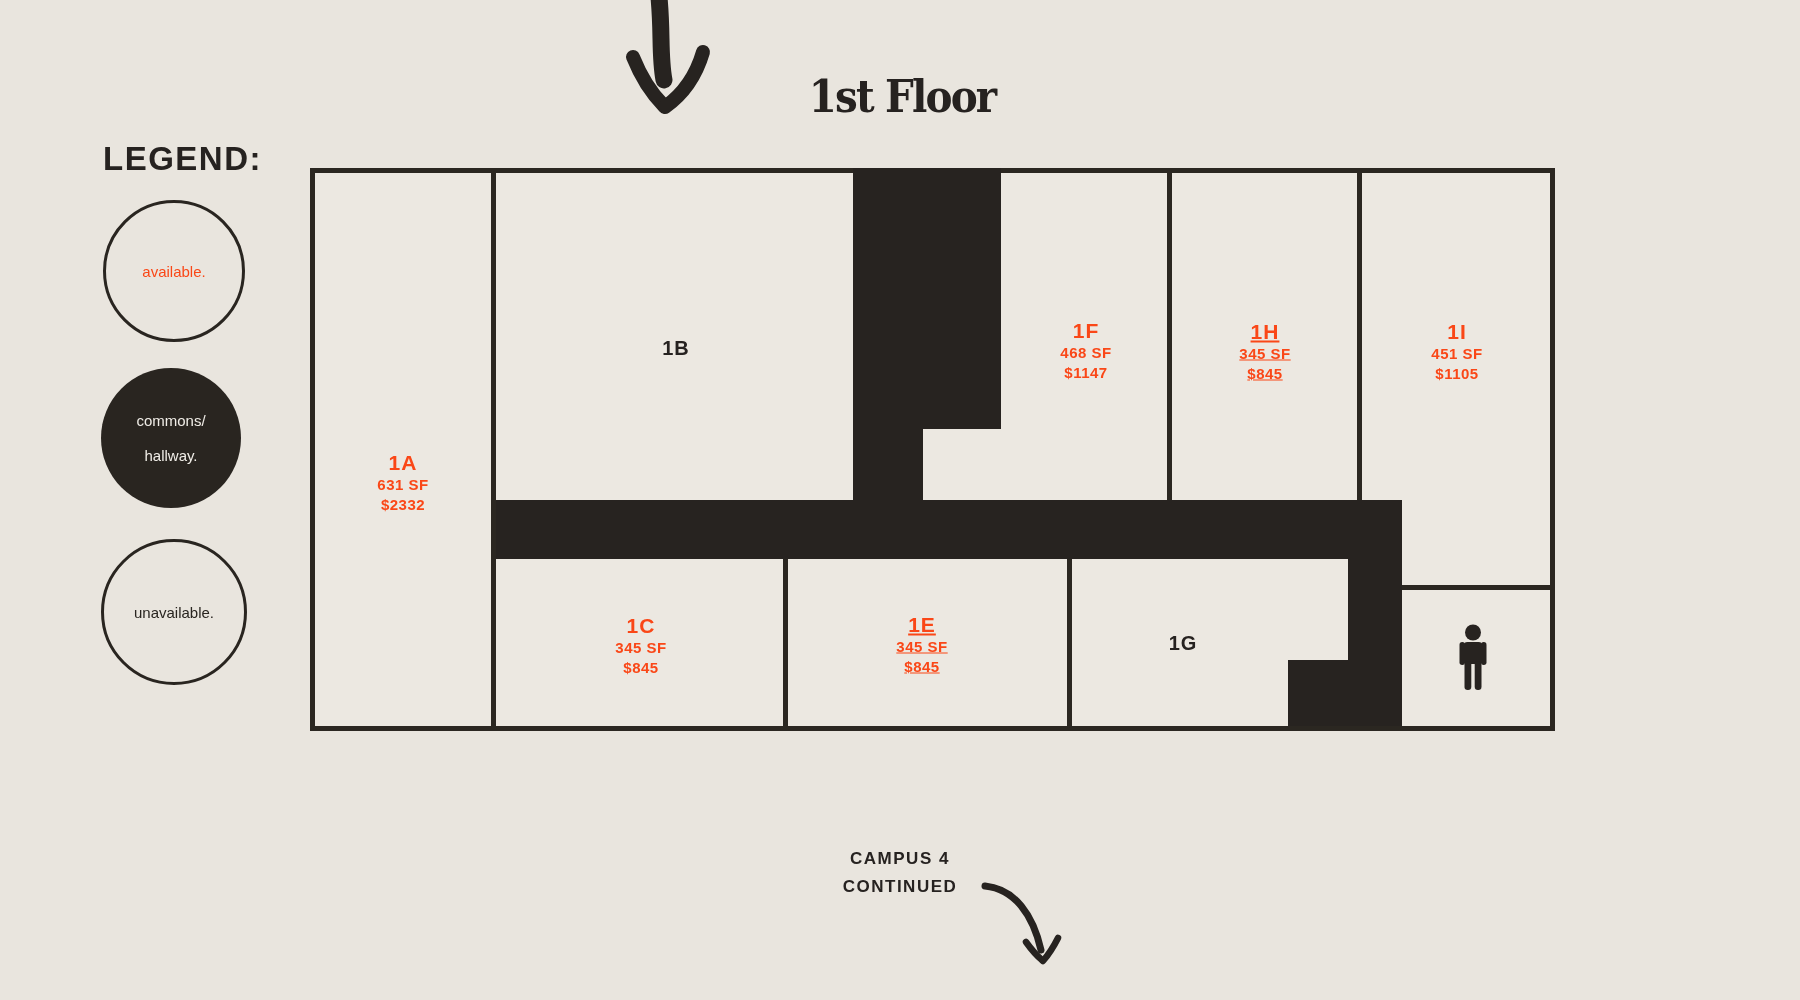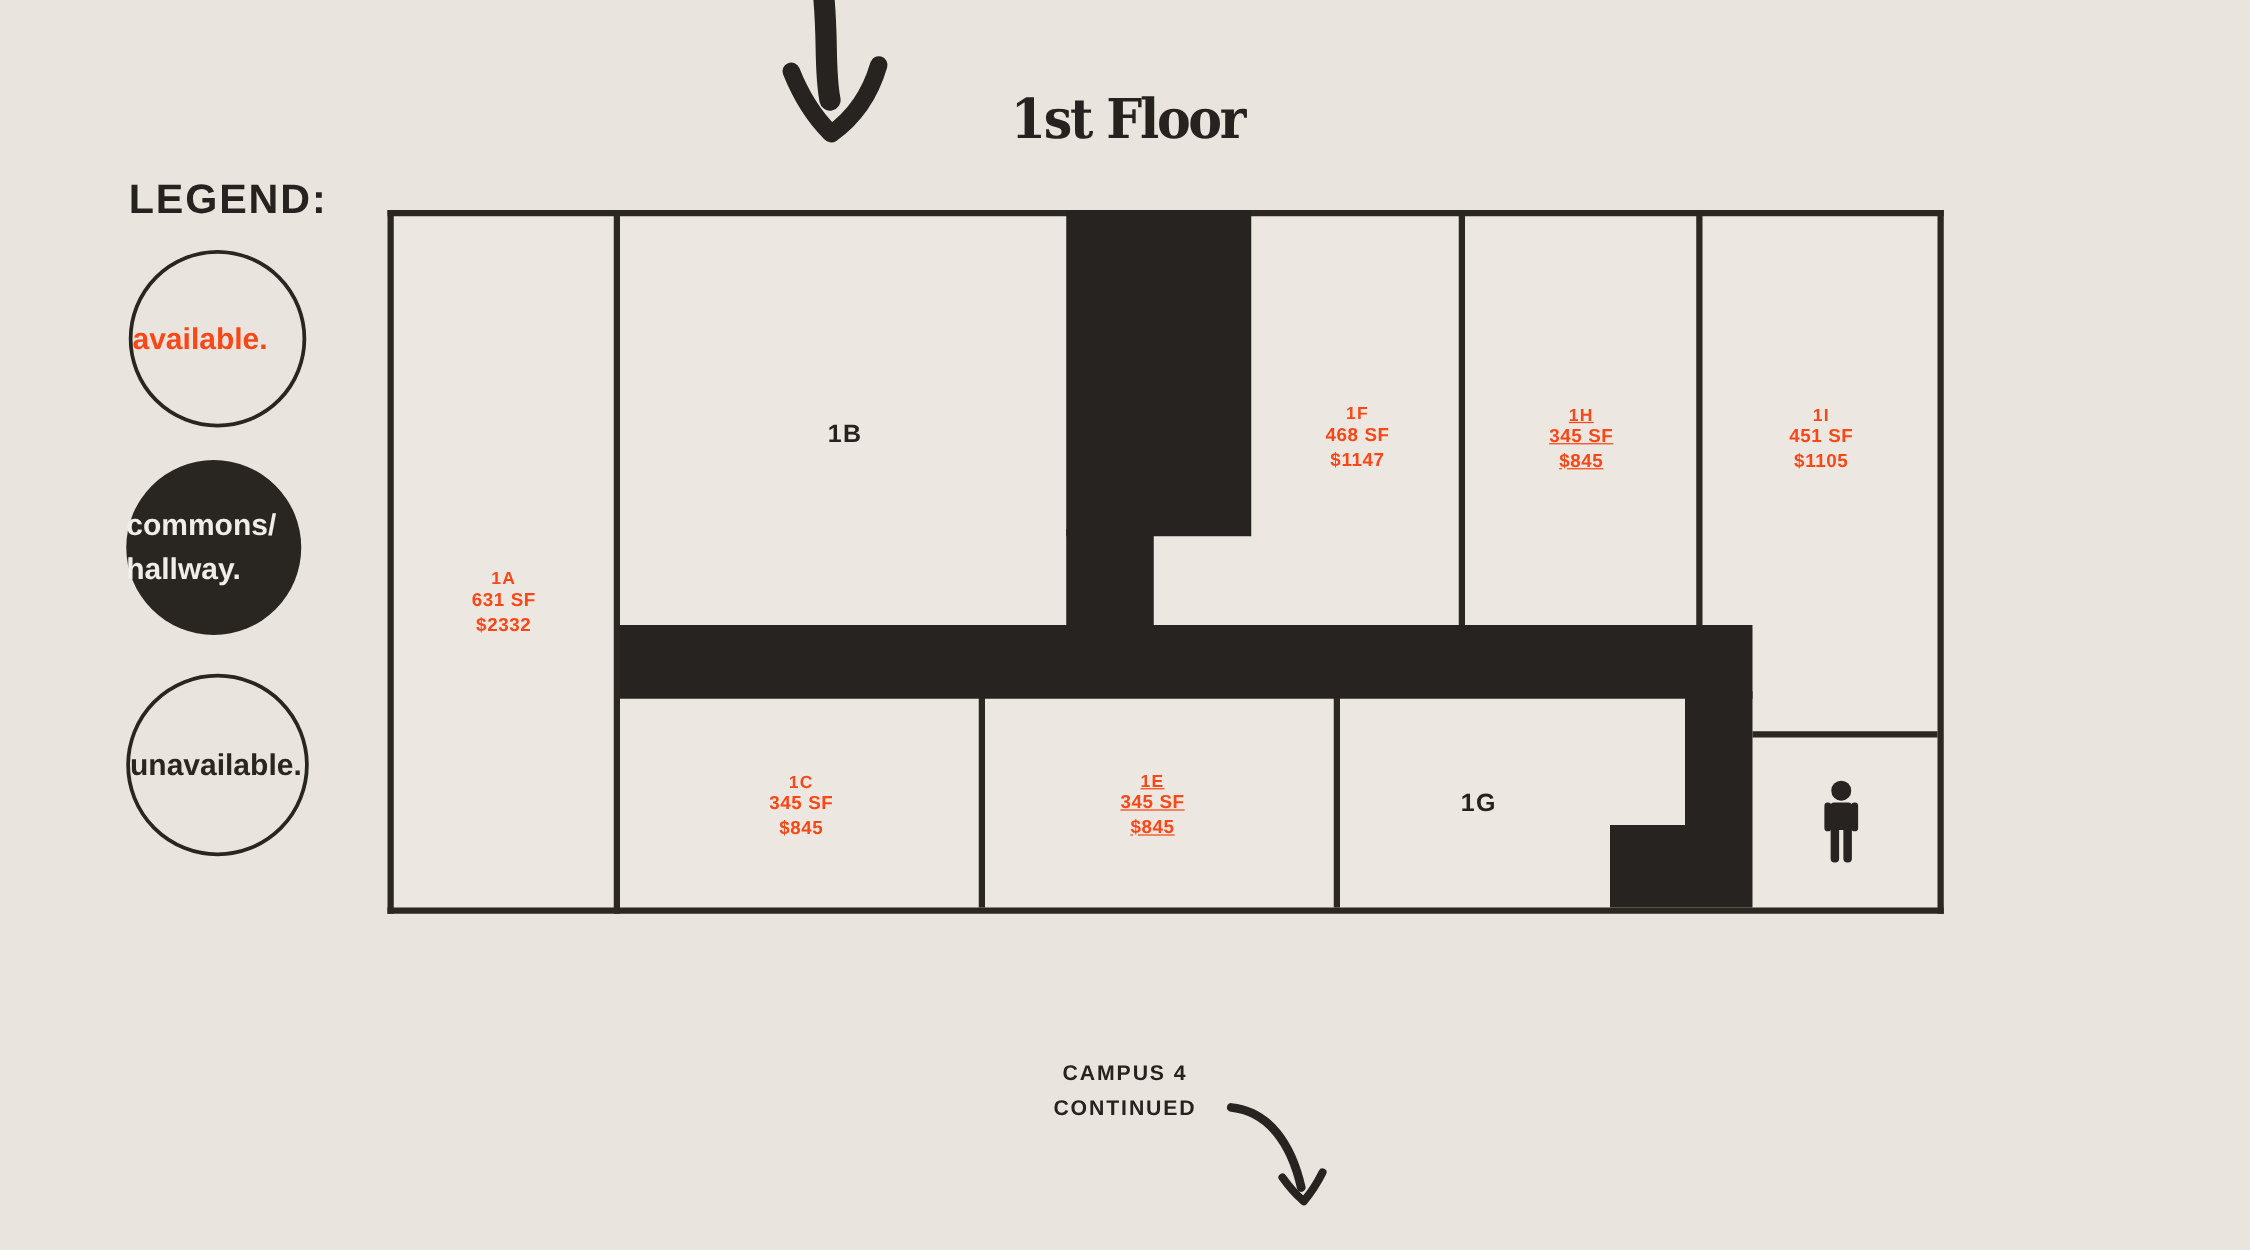--- a/index.html
+++ b/index.html
@@ -18,22 +18,22 @@
     letter-spacing:-2px;color:#262220;white-space:nowrap;
   }
 
   
   .legend-heading{
     position:absolute;left:103px;top:140px;
     font-size:33px;font-weight:800;letter-spacing:1.5px;color:#262220;
   }
   .legend-circle{
     position:absolute;border-radius:50%;
-    display:flex;align-items:flex-start;justify-content:center;flex-direction:column;
-    text-align:center;font-weight:700;font-size:24px;line-height:23px;
+    display:flex;align-items:center;justify-content:center;flex-direction:column;
+    text-align:center;font-weight:400;font-size:15px;line-height:23px;
   }
   .legend-circle.outlined{
     background:transparent;border:3.5px solid #292520;
   }
   .legend-circle.filled{
     background:#292520;color:#F0EDE7;border:none;
   }
   .lg-available{left:103px;top:200px;width:136px;height:136px;color:#FA4717;}
   .lg-commons{left:101px;top:368px;width:140px;height:140px;gap:12px;}
   .lg-unavailable{left:101px;top:539px;width:140px;height:140px;color:#292520;}
@@ -63,21 +63,21 @@
   .h-vnarrow{left:543px;top:255px;width:70px;height:80px;}
   .h-main{left:186px;top:332px;width:906px;height:59px;}
   .h-rightseg{left:1038px;top:385px;width:54px;height:173px;}
   .h-notch{left:978px;top:492px;width:60px;height:66px;}
 
   
   .room-label{
     position:absolute;z-index:3;transform:translate(-50%,-50%);
     text-align:center;white-space:nowrap;
   }
-  .room-label .room-id{font-size:14px;font-weight:800;letter-spacing:1px;}
+  .room-label .room-id{font-size:21px;font-weight:800;letter-spacing:1px;}
   .room-label .room-meta{margin-top:0;font-size:15px;font-weight:800;line-height:19.5px;letter-spacing:.5px;}
   .room-label.available{color:#FA4717;}
   .room-label.dark{color:#262220;font-size:20px;font-weight:800;letter-spacing:1px;}
 
   .restroom-icon{position:absolute;z-index:3;left:1146px;top:456px;}
 
   
   .footer-note{
     position:absolute;left:900px;top:845px;transform:translateX(-50%);
     text-align:center;font-size:17px;font-weight:800;letter-spacing:1.5px;

